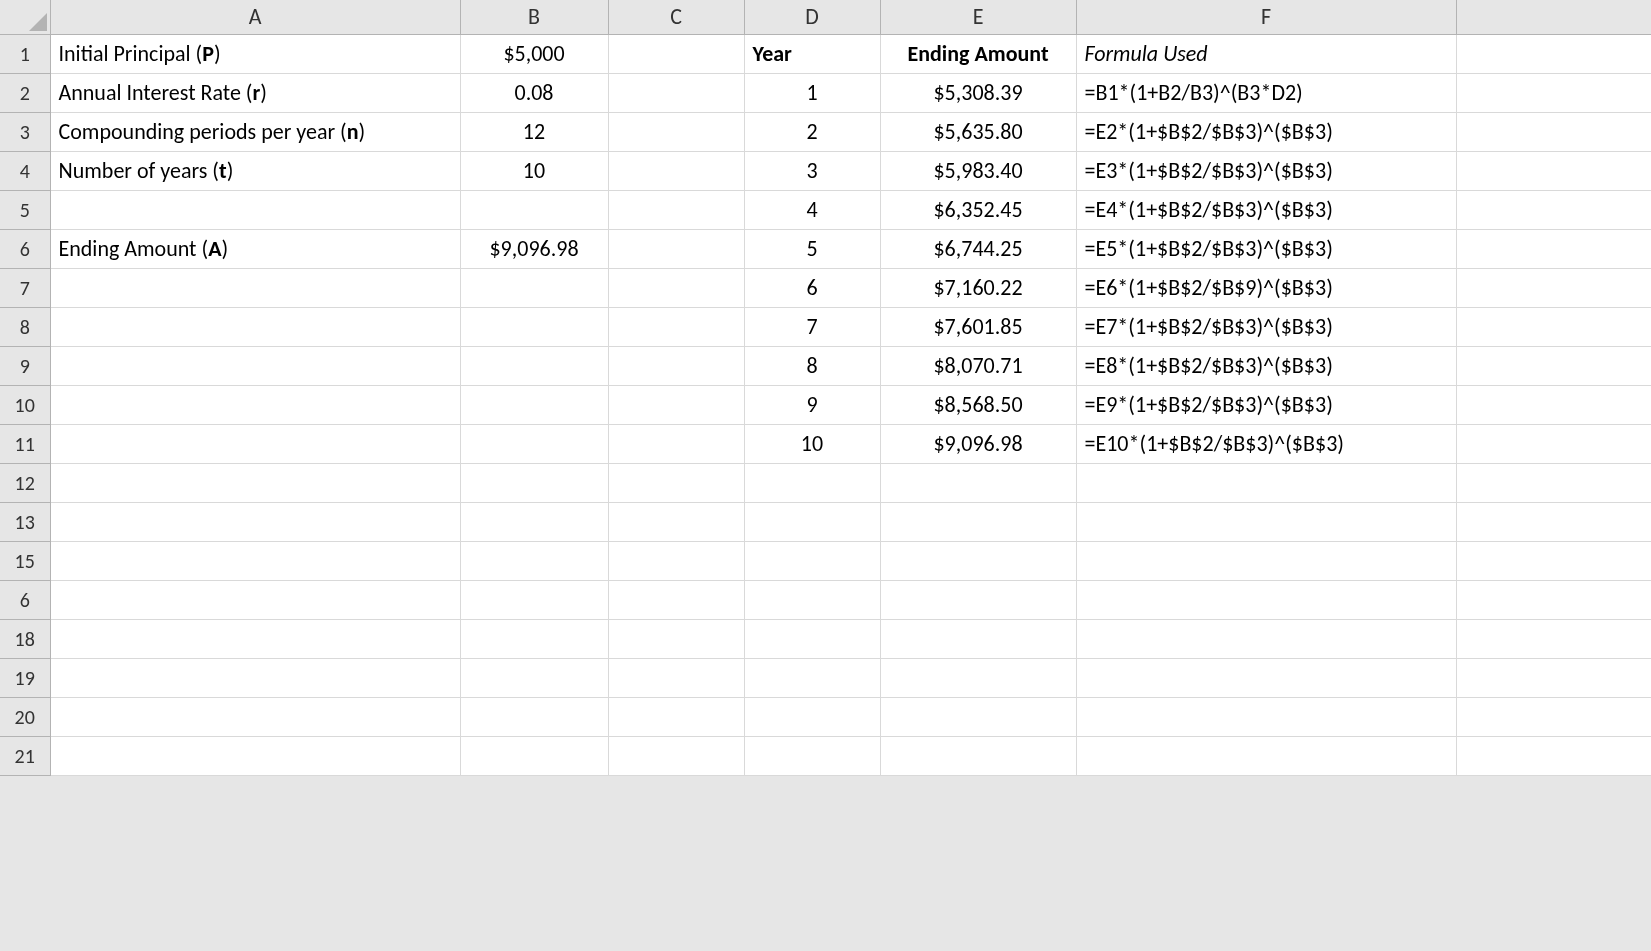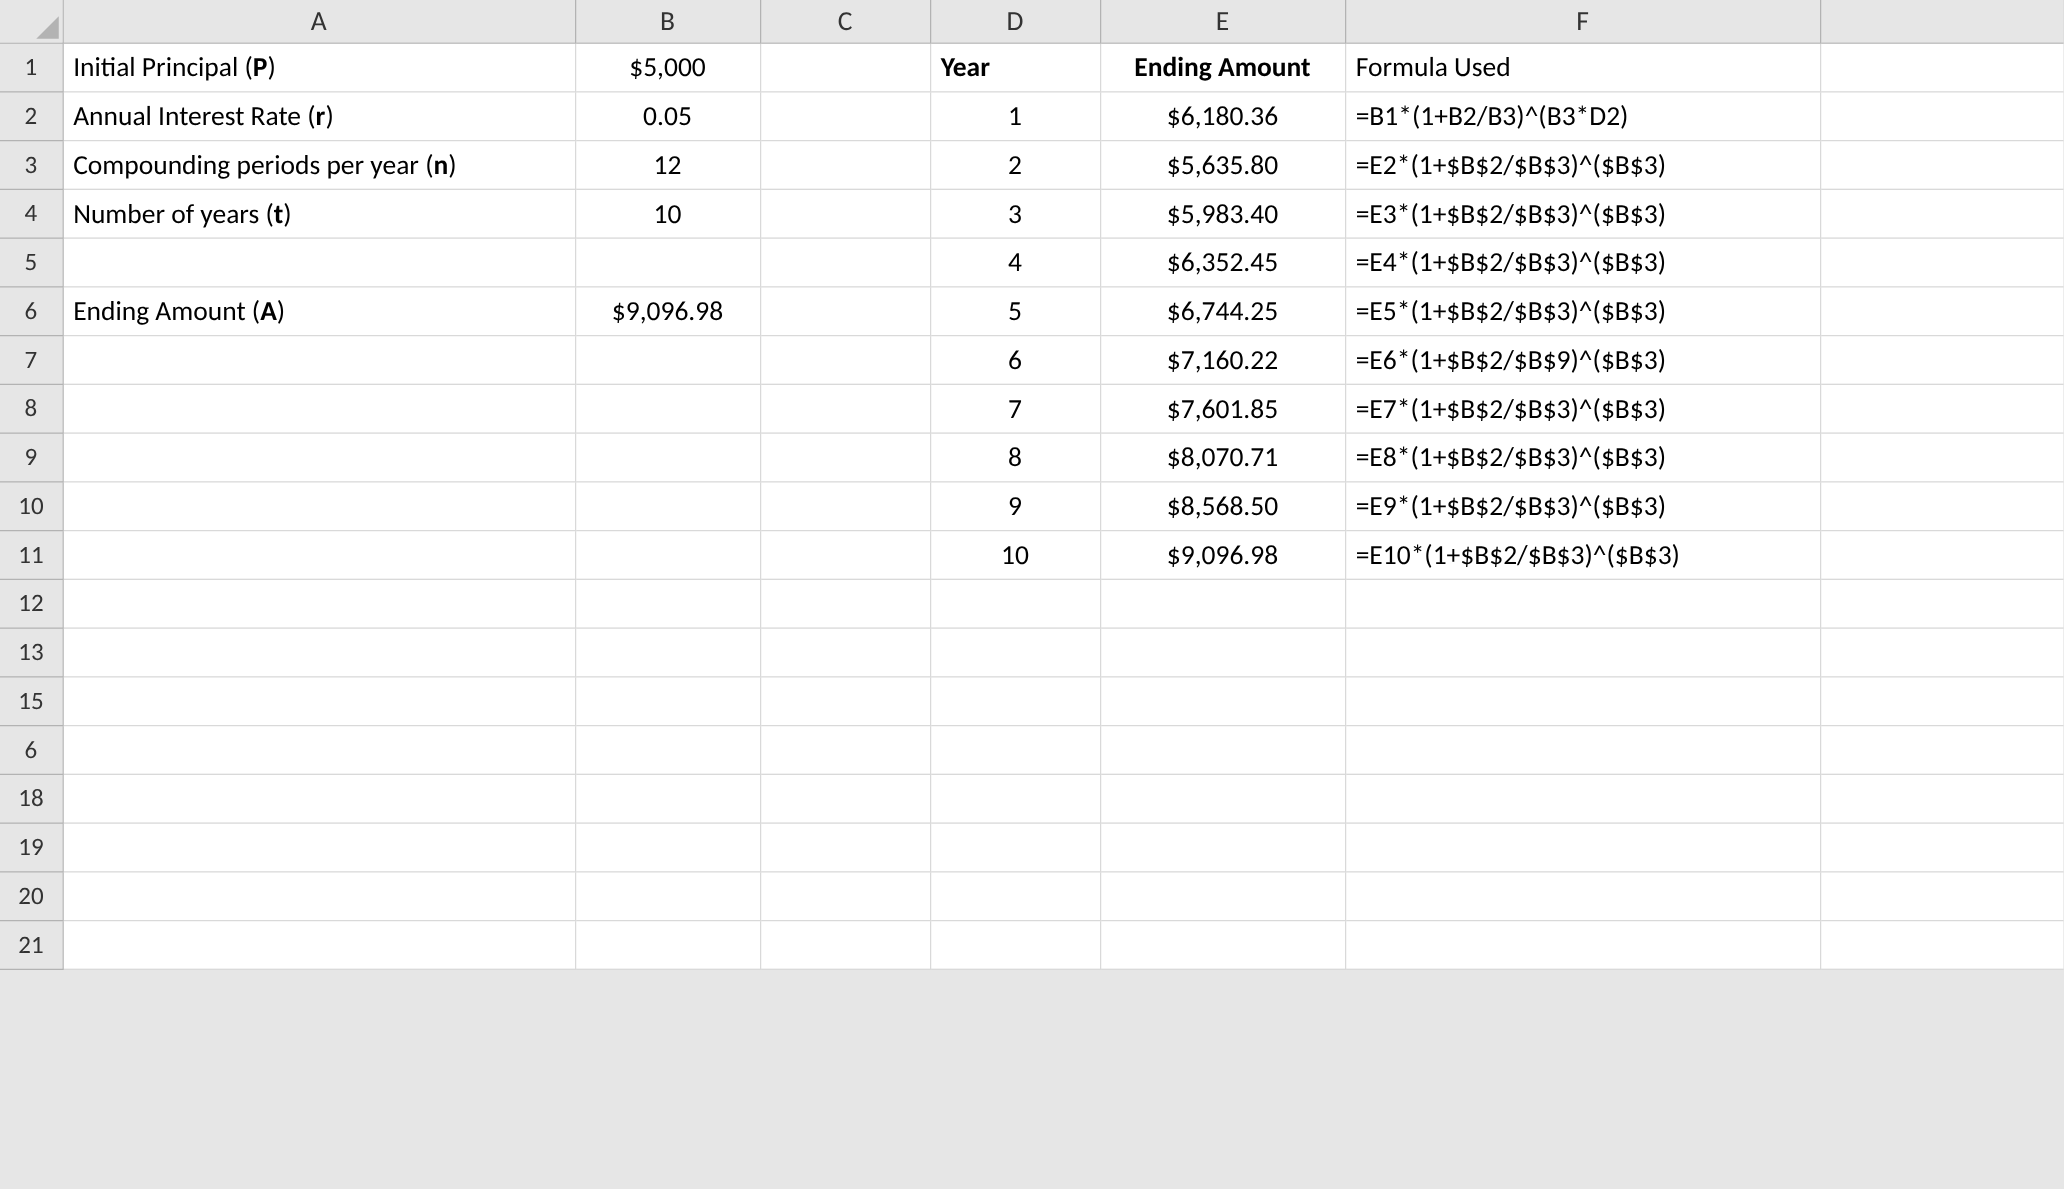--- a/index.html
+++ b/index.html
@@ -88,21 +88,21 @@
   
   td {
     background: #ffffff;
     border: 1px solid #d9d9d9;
   }
 
   .align-left   { text-align: left; margin-top: 38px; }
   .align-right  { text-align: center; }
 
   .bold { font-weight: 700; }
-  .italic { }
+  .italic { font-style: italic; }
 
   
   .label-main {}
   .label-var  { font-weight: 700; }
 
 </style>
 </head>
 <body>
 
 <div class="sheet">
@@ -141,24 +141,24 @@
       <td class="align-right bold">Ending Amount</td>
       <td class="align-left italic">Formula Used</td>
       <td></td>
     </tr>
 
     <tr>
       <th class="rowhdr">2</th>
       <td class="align-left">
         <span class="label-main">Annual Interest Rate (</span><span class="label-var">r</span><span class="label-main">)</span>
       </td>
-      <td class="align-right">0.05</td>
+      <td class="align-right">0.08</td>
       <td></td>
       <td class="align-right">1</td>
-      <td class="align-right">$6,180.36</td>
+      <td class="align-right">$5,308.39</td>
       <td class="align-left">=B1*(1+B2/B3)^(B3*D2)</td>
       <td></td>
     </tr>
 
     <tr>
       <th class="rowhdr">3</th>
       <td class="align-left">
         <span class="label-main">Compounding periods per year (</span><span class="label-var">n</span><span class="label-main">)</span>
       </td>
       <td class="align-right">12</td>

